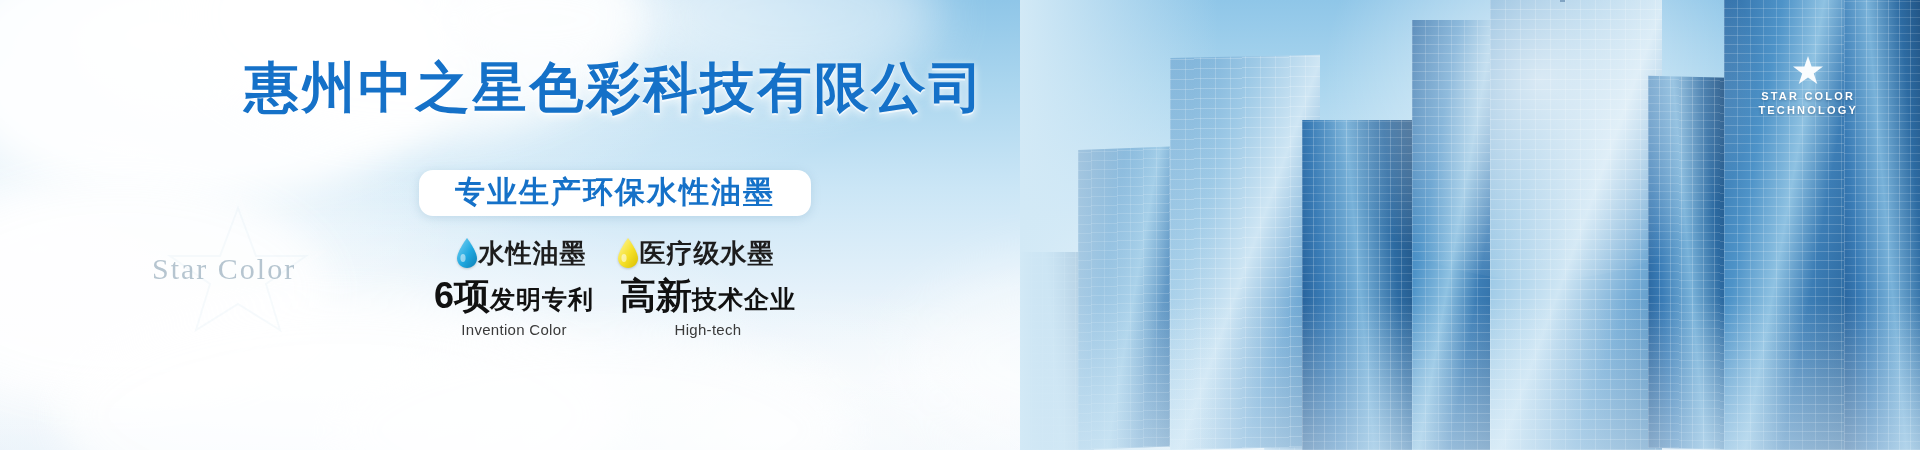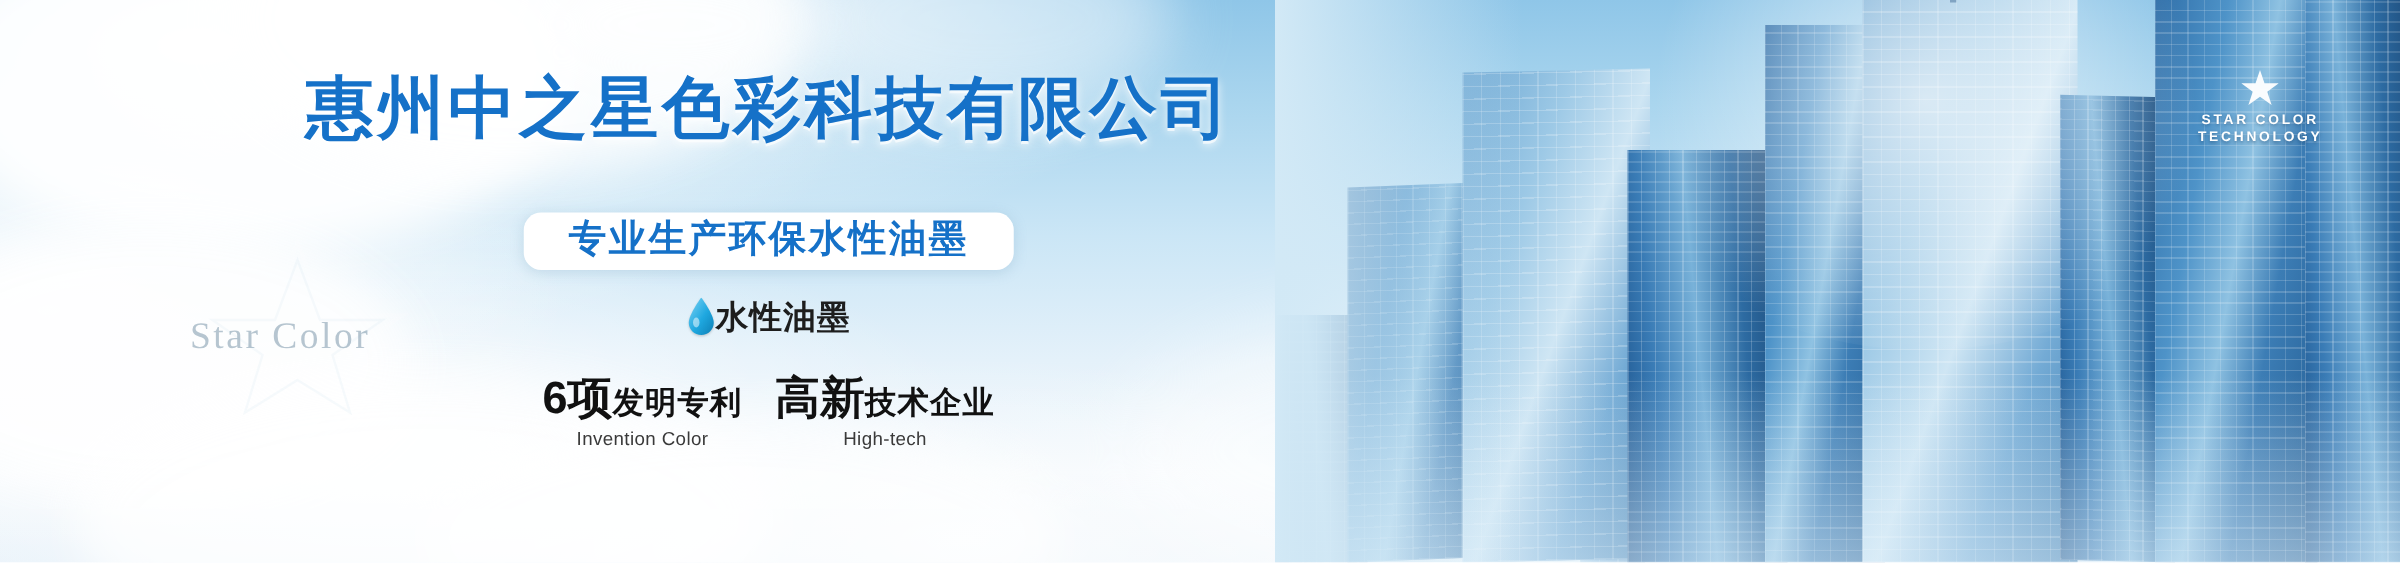--- a/index.html
+++ b/index.html
@@ -131,21 +131,21 @@
   .features{
     margin-top:22px;display:flex;align-items:center;gap:30px;
   }
   .feature{display:flex;align-items:center;gap:1px;}
   .feature .drop{display:block;filter:drop-shadow(0 1px 1px rgba(0,0,0,.18));}
   .feature .flabel{
     font-size:26px;font-weight:700;color:#1d1d1d;letter-spacing:1px;
     white-space:nowrap;line-height:1;
   }
   .credentials{
-    margin-top:32px;display:flex;align-items:center;gap:26px;
+    margin-top:10px;display:flex;align-items:center;gap:26px;
   }
   .cred{text-align:center;}
   .cred .cn{white-space:nowrap;line-height:1;color:#111111;}
   .cred .big{font-size:36px;font-weight:700;letter-spacing:0px;}
   .cred .small{font-size:25px;font-weight:700;letter-spacing:1px;}
   .cred .en{
     margin-top:7px;font-size:15px;color:#3a3a3a;letter-spacing:.3px;white-space:nowrap;
   }
 </style>
 </head>
@@ -214,20 +214,34 @@
                 <stop offset="100%" stop-color="#0d7fb5"></stop>
           </linearGradient>
             </defs>
           <path d="M11 0 C11 0 21 13.5 21 20.2 C21 25.6 16.5 30 11 30 C5.5 30 1 25.6 1 20.2 C1 13.5 11 0 11 0 Z" fill="url(#gd1)"></path>
           <ellipse cx="7" cy="20" rx="2.6" ry="4" fill="#ffffff" opacity=".5"></ellipse>
         </svg>
         <span class="flabel">水性油墨</span>
       </div>
 
 
+      <div class="feature">
+        <svg class="drop" width="22" height="30" viewBox="0 0 22 30" aria-hidden="true">
+          <defs>
+              <linearGradient id="gd3" x1="0" y1="0" x2="1" y2="1">
+            <stop offset="0%" stop-color="#fff7a8"></stop>
+                <stop offset="55%" stop-color="#f5e028"></stop>
+                <stop offset="100%" stop-color="#d9bf00"></stop>
+          </linearGradient>
+            </defs>
+          <path d="M11 0 C11 0 21 13.5 21 20.2 C21 25.6 16.5 30 11 30 C5.5 30 1 25.6 1 20.2 C1 13.5 11 0 11 0 Z" fill="url(#gd3)"></path>
+          <ellipse cx="7" cy="20" rx="2.6" ry="4" fill="#ffffff" opacity=".55"></ellipse>
+        </svg>
+        <span class="flabel">医疗级水墨</span>
+      </div>
 
     </div>
 
     <div class="credentials">
 
       <div class="cred">
         <div class="cn">
           <span class="big">6项</span><span class="small">发明专利</span>
         </div>
         <div class="en">Invention Color</div>

